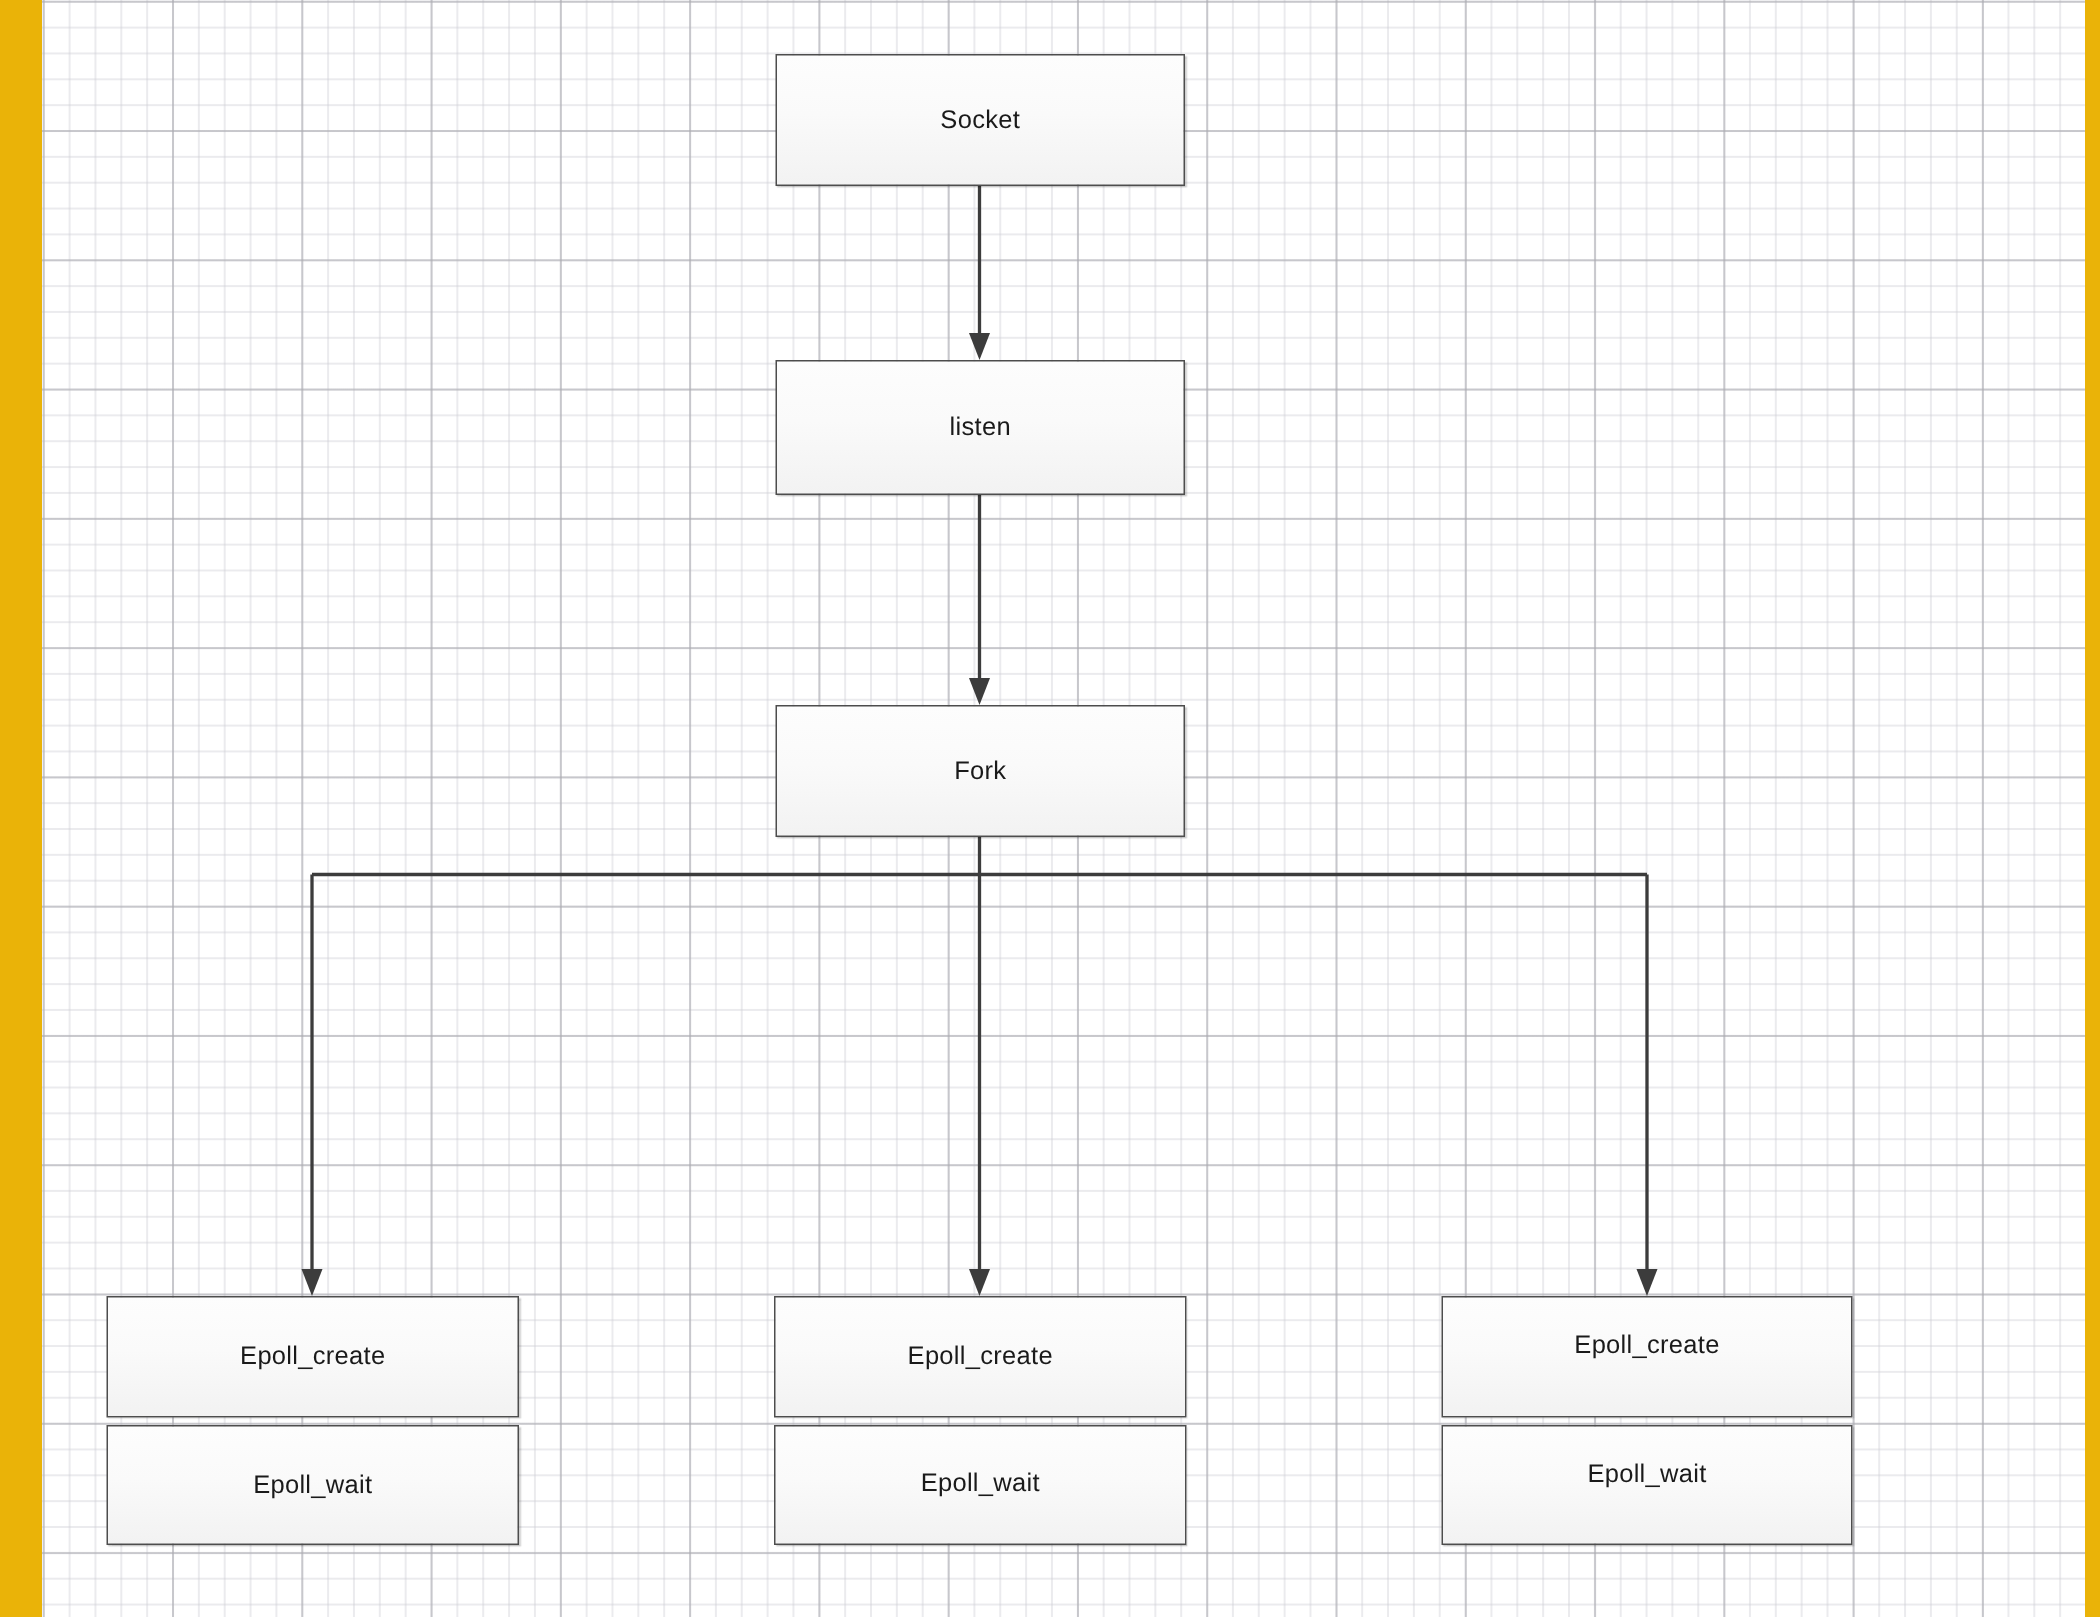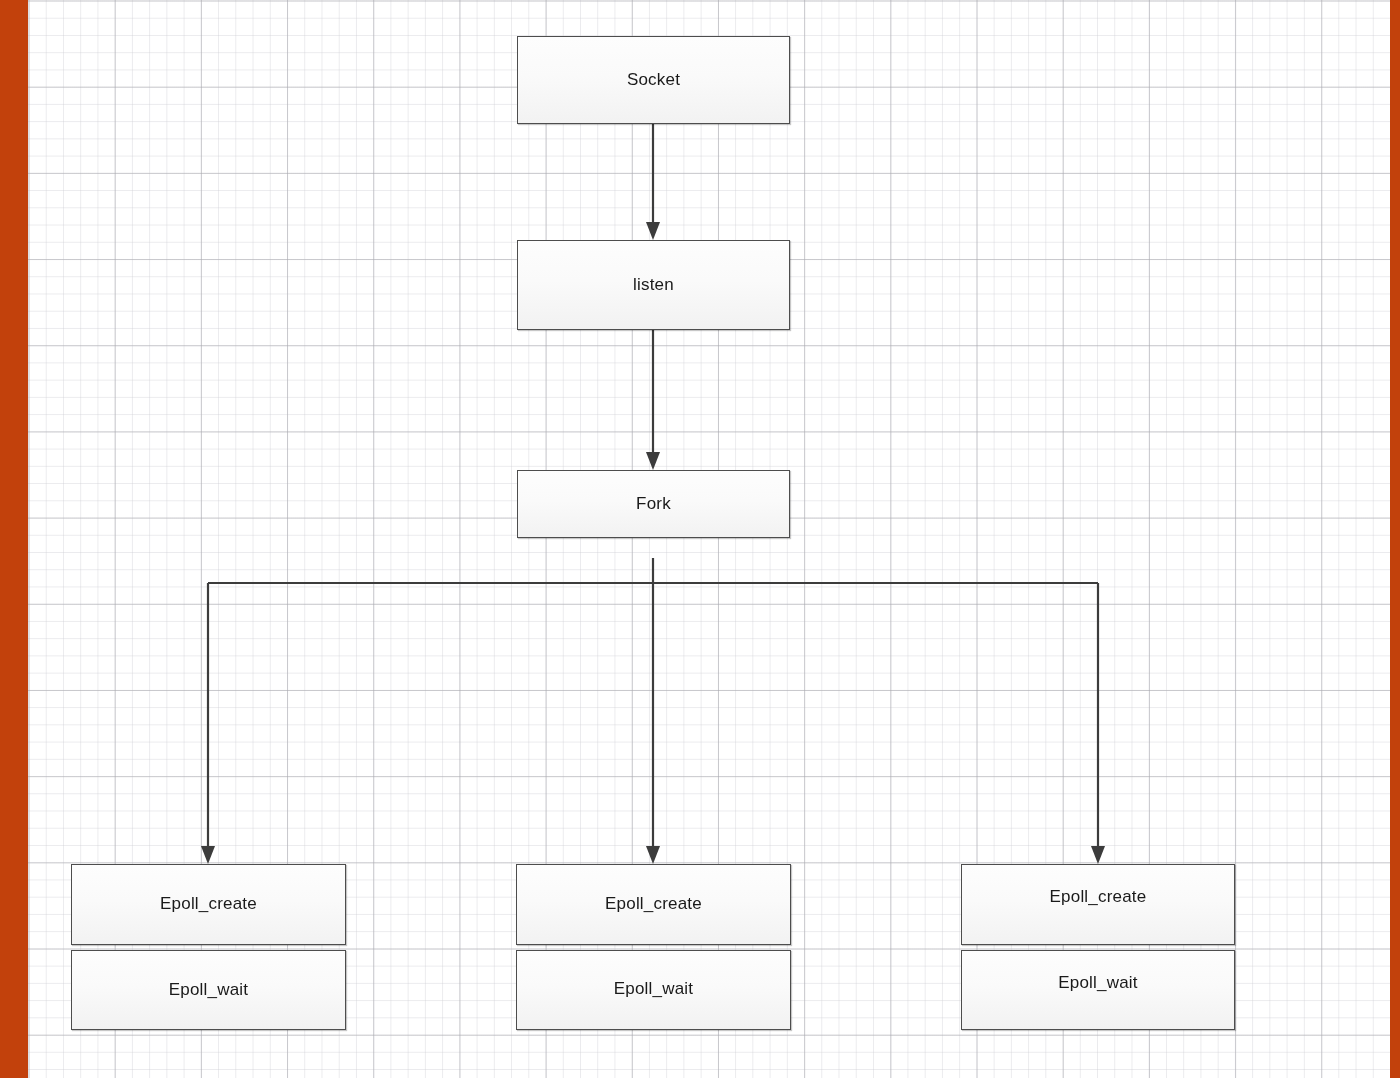--- a/index.html
+++ b/index.html
@@ -12,21 +12,21 @@
     width: 1400px;
     height: 1078px;
     font-family: "Liberation Sans", sans-serif;
     overflow: hidden;
   }
 
   #canvas {
     position: relative;
     width: 1400px;
     height: 1078px;
-    background: #c2410c;
+    background: #eab308;
     overflow: hidden;
   }
 
   
   #grid {
     position: absolute;
     left: 28px;
     top: 0px;
     width: 1362px;
     height: 1078px;
@@ -129,21 +129,21 @@
   </svg>
 
   <div class="node valign-middle" style="left:517px; top:36px; width:273px; height:88px;">
     <span class="label">Socket</span>
   </div>
 
   <div class="node valign-middle" style="left:517px; top:240px; width:273px; height:90px;align-items:center;">
     <span class="label">listen</span>
   </div>
 
-  <div class="node valign-middle" style="left:517px; top:470px; width:273px; height:68px;">
+  <div class="node valign-middle" style="left:517px; top:470px; width:273px; height:88px;">
     <span class="label">Fork</span>
   </div>
 
   <div class="node valign-middle" style="left:71px; top:864px; width:275px; height:81px;">
     <span class="label">Epoll_create</span>
   </div>
 
   <div class="node valign-middle" style="left:71px; top:950px; width:275px; height:80px;">
     <span class="label">Epoll_wait</span>
   </div>

